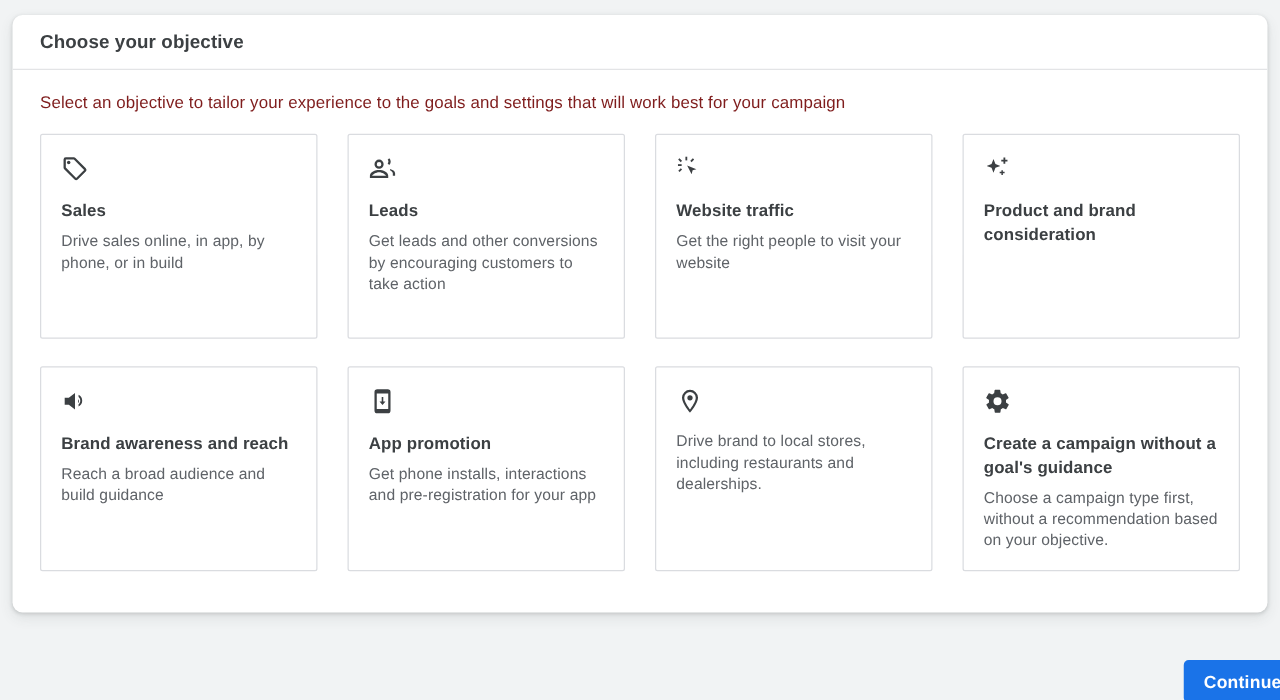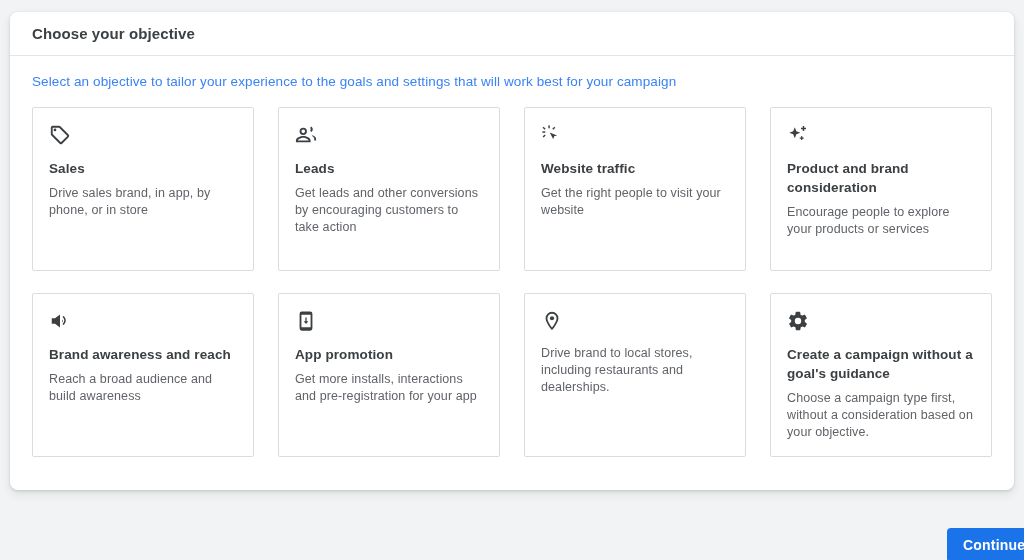--- a/index.html
+++ b/index.html
@@ -44,21 +44,21 @@
     color: #3c4043;
     letter-spacing: .1px;
   }
 
   .panel-body {
     padding: 18px 22px 0 22px;
   }
 
   .subtitle {
     font-size: 13.5px;
-    color: #3b82f6;
+    color: #7f1d1d;
     letter-spacing: .1px;
     margin: 0 0 18px 0;
     white-space: nowrap;
   }
 
   
   .grid {
     display: grid;
     grid-template-columns: repeat(4, 1fr);
     column-gap: 24px;
@@ -149,21 +149,21 @@
     <div class="grid">
 
       <div class="card">
         <span class="card-icon">
           <svg viewBox="0 0 24 24">
               <path d="M21.41 11.58l-9-9A2 2 0 0 0 11 2H4a2 2 0 0 0-2 2v7a2 2 0 0 0 .59 1.42l9 9a2 2 0 0 0 2.82 0l7-7a2 2 0 0 0 0-2.84zM12.99 20.01L4 11V4h7l9 9-7.01 7.01z" fill="currentColor"></path>
               <circle cx="6.5" cy="6.5" r="1.5" fill="currentColor"></circle>
             </svg>
         </span>
         <p class="card-title">Sales</p>
-        <p class="card-desc">Drive sales brand, in app, by phone, or in store</p>
+        <p class="card-desc">Drive sales online, in app, by phone, or in build</p>
       </div>
 
       <div class="card">
         <span class="card-icon">
           <svg viewBox="0 0 24 24">
               <path d="M9 12a4 4 0 1 0 0-8 4 4 0 0 0 0 8zm0-6a2 2 0 1 1 0 4 2 2 0 0 1 0-4zm0 7c-3.33 0-8 1.67-8 5v2h16v-2c0-3.33-4.67-5-8-5zm-6 5c.2-.93 3.3-3 6-3s5.8 2.07 6 3H3z" fill="currentColor"></path>
               <path d="M16.5 4.2c.9.9.9 2.3 0 3.2l1.4 1.4a4.2 4.2 0 0 0 0-6l-1.4 1.4zM18.6 13.2c1.4.76 2.4 1.8 2.4 2.8V18h2v-2c0-1.9-2.2-3.2-4.4-3.8v1z" fill="currentColor"></path>
             </svg>
         </span>
         <p class="card-title">Leads</p>
@@ -187,65 +187,64 @@
 
       <div class="card">
         <span class="card-icon">
           <svg viewBox="0 0 24 24">
             <path d="M8.5 3.5l1.7 4.3 4.3 1.7-4.3 1.7-1.7 4.3-1.7-4.3L2.5 9.5l4.3-1.7z" fill="currentColor"></path>
             <path d="M17.2 2.2h1.6v1.9h1.9v1.6h-1.9v1.9h-1.6V5.7h-1.9V4.1h1.9z" fill="currentColor"></path>
             <path d="M15.4 13.2h1.3v1.5h1.5v1.3h-1.5v1.5h-1.3V16h-1.5v-1.3h1.5z" fill="currentColor"></path>
           </svg>
         </span>
         <p class="card-title">Product and brand consideration</p>
-        <p class="card-desc">Encourage people to explore your products or services</p>
       </div>
 
       <div class="card">
         <span class="card-icon">
           <svg viewBox="0 0 24 24">
             <path d="M3 9v6h3.6L12 19.2V4.8L6.6 9H3z" fill="currentColor"></path>
             <path d="M15.1 8.3c.9.7 1.5 1.9 1.5 3.2s-.6 2.5-1.5 3.2v1.9c1.9-.9 3.2-2.8 3.2-5.1s-1.3-4.2-3.2-5.1v1.9z" fill="currentColor"></path>
             <path d="M14.6 10.3v3.4c.5-.4.8-1 .8-1.7s-.3-1.3-.8-1.7z" fill="currentColor"></path>
           </svg>
         </span>
         <p class="card-title">Brand awareness and reach</p>
-        <p class="card-desc">Reach a broad audience and build awareness</p>
+        <p class="card-desc">Reach a broad audience and build guidance</p>
       </div>
 
       <div class="card">
         <span class="card-icon">
           <svg viewBox="0 0 24 24">
             <path d="M16.5 1.5h-9A2.5 2.5 0 0 0 5 4v16a2.5 2.5 0 0 0 2.5 2.5h9A2.5 2.5 0 0 0 19 20V4a2.5 2.5 0 0 0-2.5-2.5zm.5 17.2H7V5.3h10v13.4z" fill="currentColor"></path>
             <path d="M12.7 8.2h-1.4v4.1H9.4l2.6 3 2.6-3h-1.9z" fill="currentColor"></path>
             <rect x="10" y="20" width="4" height="1.2" rx=".6" fill="currentColor"></rect>
           </svg>
         </span>
         <p class="card-title">App promotion</p>
-        <p class="card-desc">Get more installs, interactions and pre-registration for your app</p>
+        <p class="card-desc">Get phone installs, interactions and pre-registration for your app</p>
       </div>
 
       <div class="card">
         <span class="card-icon">
           <svg viewBox="0 0 24 24">
             <path d="M12 2a7 7 0 0 0-7 7c0 5.2 7 13 7 13s7-7.8 7-13a7 7 0 0 0-7-7zm0 2a5 5 0 0 1 5 5c0 3.2-3.4 8.1-5 10.2C10.4 17.1 7 12.2 7 9a5 5 0 0 1 5-5z" fill="currentColor"></path>
             <circle cx="12" cy="9" r="2.3" fill="currentColor"></circle>
           </svg>
         </span>
         <p class="card-desc">Drive brand to local stores, including restaurants and dealerships.</p>
       </div>
 
       <div class="card">
         <span class="card-icon">
           <svg viewBox="0 0 24 24">
             <path d="M19.4 13c.04-.32.06-.66.06-1s-.02-.68-.07-1l2.11-1.63a.5.5 0 0 0 .12-.64l-2-3.46a.5.5 0 0 0-.6-.22l-2.49 1a7.3 7.3 0 0 0-1.73-1l-.38-2.65a.49.49 0 0 0-.49-.41h-4a.49.49 0 0 0-.48.41l-.38 2.65c-.63.26-1.2.6-1.73 1l-2.49-1a.49.49 0 0 0-.61.22l-2 3.46a.5.5 0 0 0 .12.64L4.6 11c-.05.32-.07.66-.07 1s.02.68.07 1l-2.11 1.63a.5.5 0 0 0-.12.64l2 3.46c.12.22.39.3.61.22l2.49-1c.52.4 1.1.74 1.73 1l.38 2.65c.04.24.24.41.48.41h4c.24 0 .45-.17.49-.41l.38-2.65c.63-.26 1.2-.6 1.73-1l2.49 1c.23.08.49 0 .6-.22l2-3.46a.5.5 0 0 0-.12-.64L19.4 13zm-7.4 2.5a3.5 3.5 0 1 1 0-7 3.5 3.5 0 0 1 0 7z" fill="currentColor"></path>
           </svg>
         </span>
         <p class="card-title">Create a campaign without a goal's guidance</p>
-        <p class="card-desc">Choose a campaign type first, without a consideration based on your objective.</p>
+        <p class="card-desc">Choose a campaign type first, without a recommendation based on your objective.</p>
       </div>
 
     </div>
   </div>
 </div>
 
 <div class="footer">
   <button class="continue-btn">Continue</button>
 </div>
 

